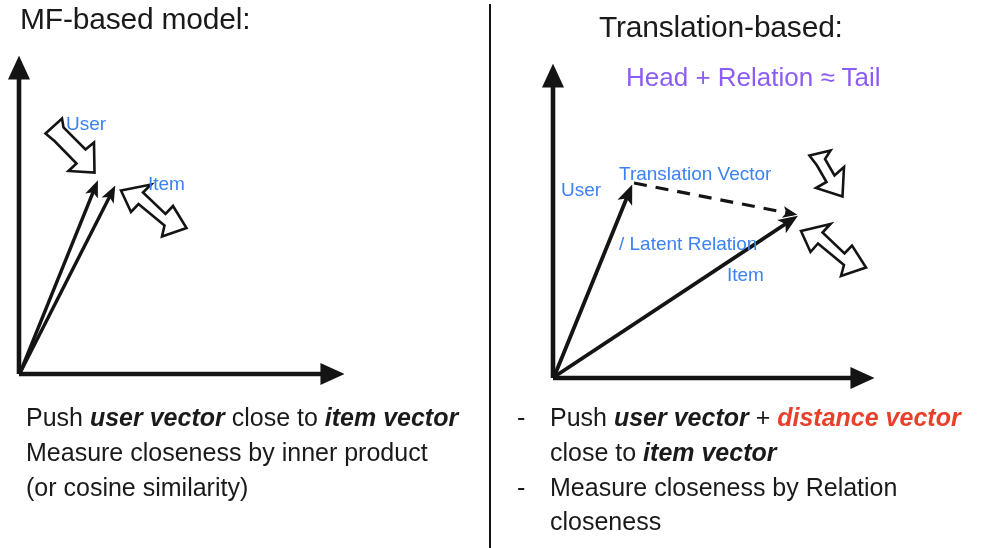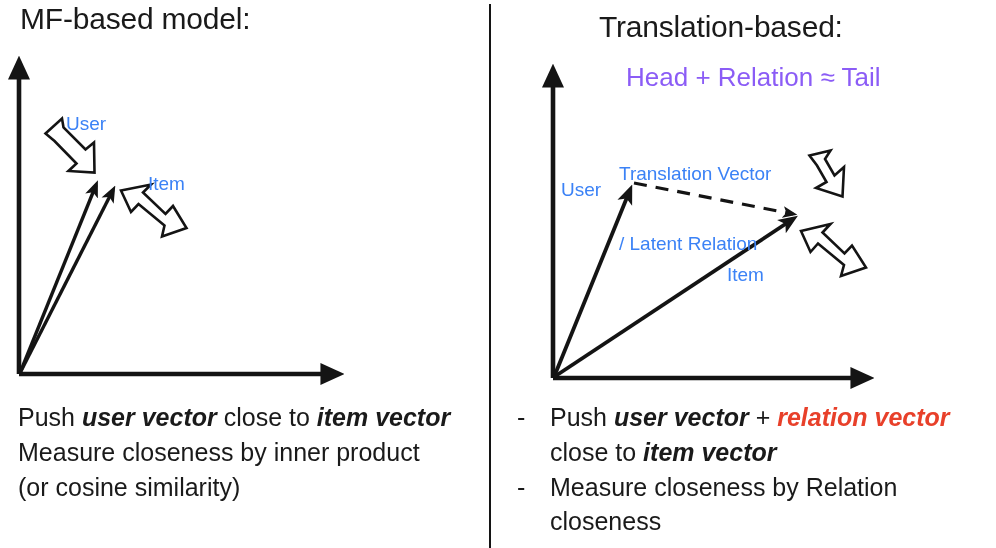--- a/index.html
+++ b/index.html
@@ -96,21 +96,21 @@
 
   
   .body-text {
     position: absolute;
     font-size: 25px;
     font-weight: 400;
     line-height: 1.39;
     color: #1a1a1a;
   }
   .body-left {
-    left: 18px;
+    left: 26px;
     top: 400px;
     width: 470px;
   }
   .body-right {
     left: 18px;
     top: 400px;
     width: 487px;
   }
   .body-left .line { white-space: nowrap; }
 
@@ -224,21 +224,21 @@
     </div>
 
     <div class="dlabel lbl-user-right">User</div>
 
     <div class="dlabel lbl-item-right">Item</div>
 
     <div class="body-text body-right">
 
       <div class="bullet-row">
         <span class="bullet-mark">-</span>
-        <span class="bullet-body"><span>Push </span><b>user vector</b><span> + </span><span class="accent">relation vector</span></span>
+        <span class="bullet-body"><span>Push </span><b>user vector</b><span> + </span><span class="accent">distance vector</span></span>
       </div>
 
       <div class="bullet-cont"><span>close to </span><b>item vector</b></div>
 
       <div class="bullet-row">
         <span class="bullet-mark">-</span>
         <span class="bullet-body">Measure closeness by Relation</span>
       </div>
 
       <div class="bullet-cont">closeness</div>

